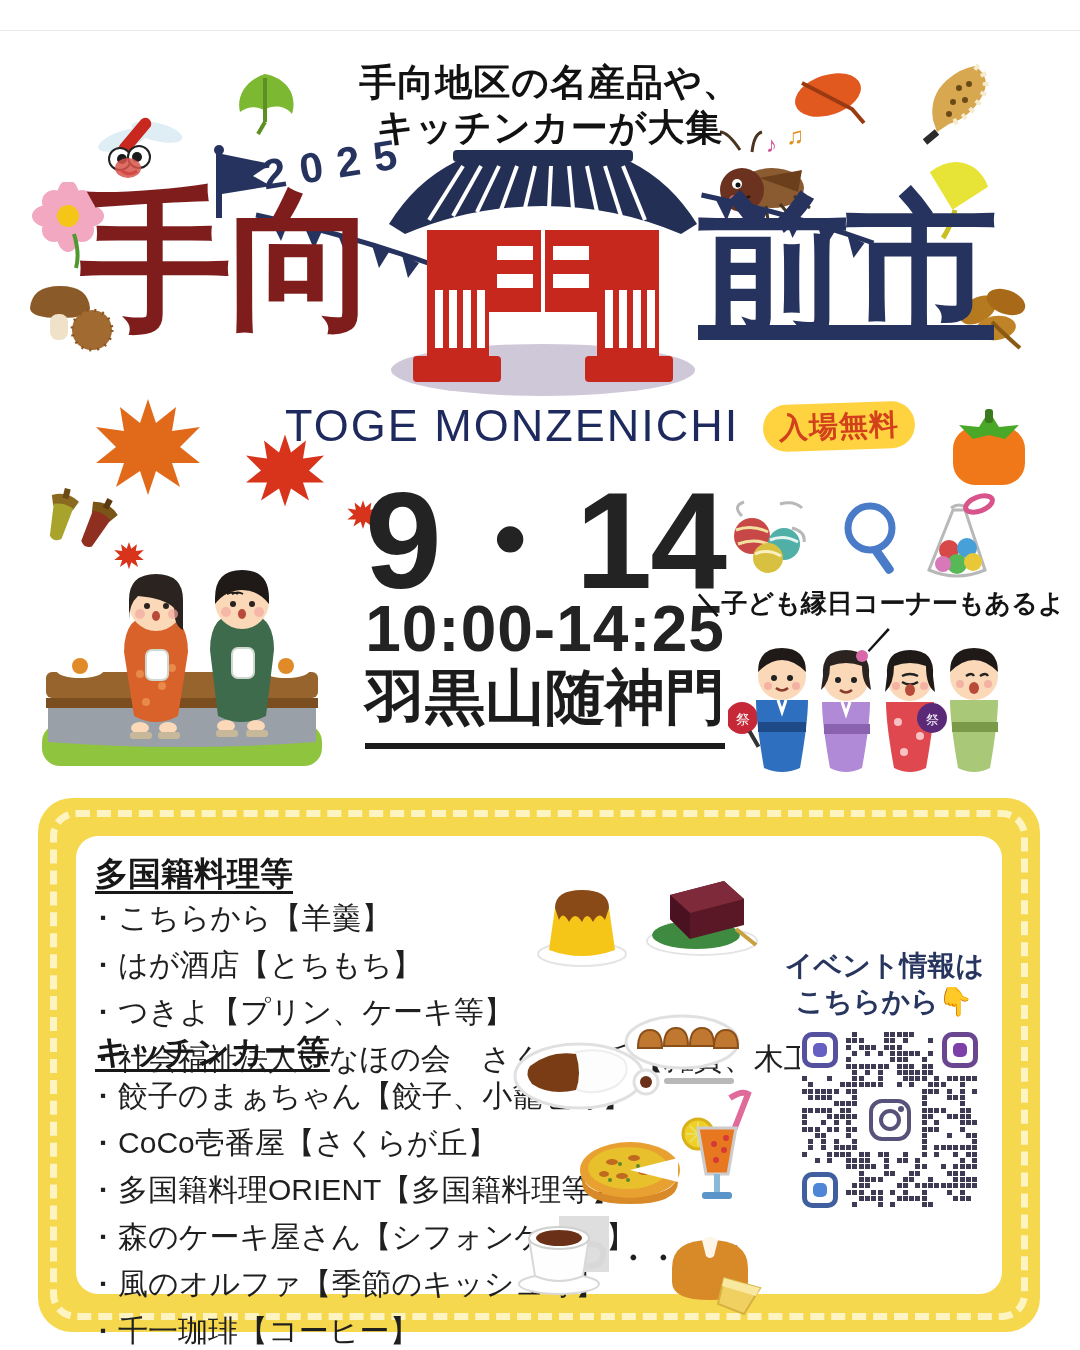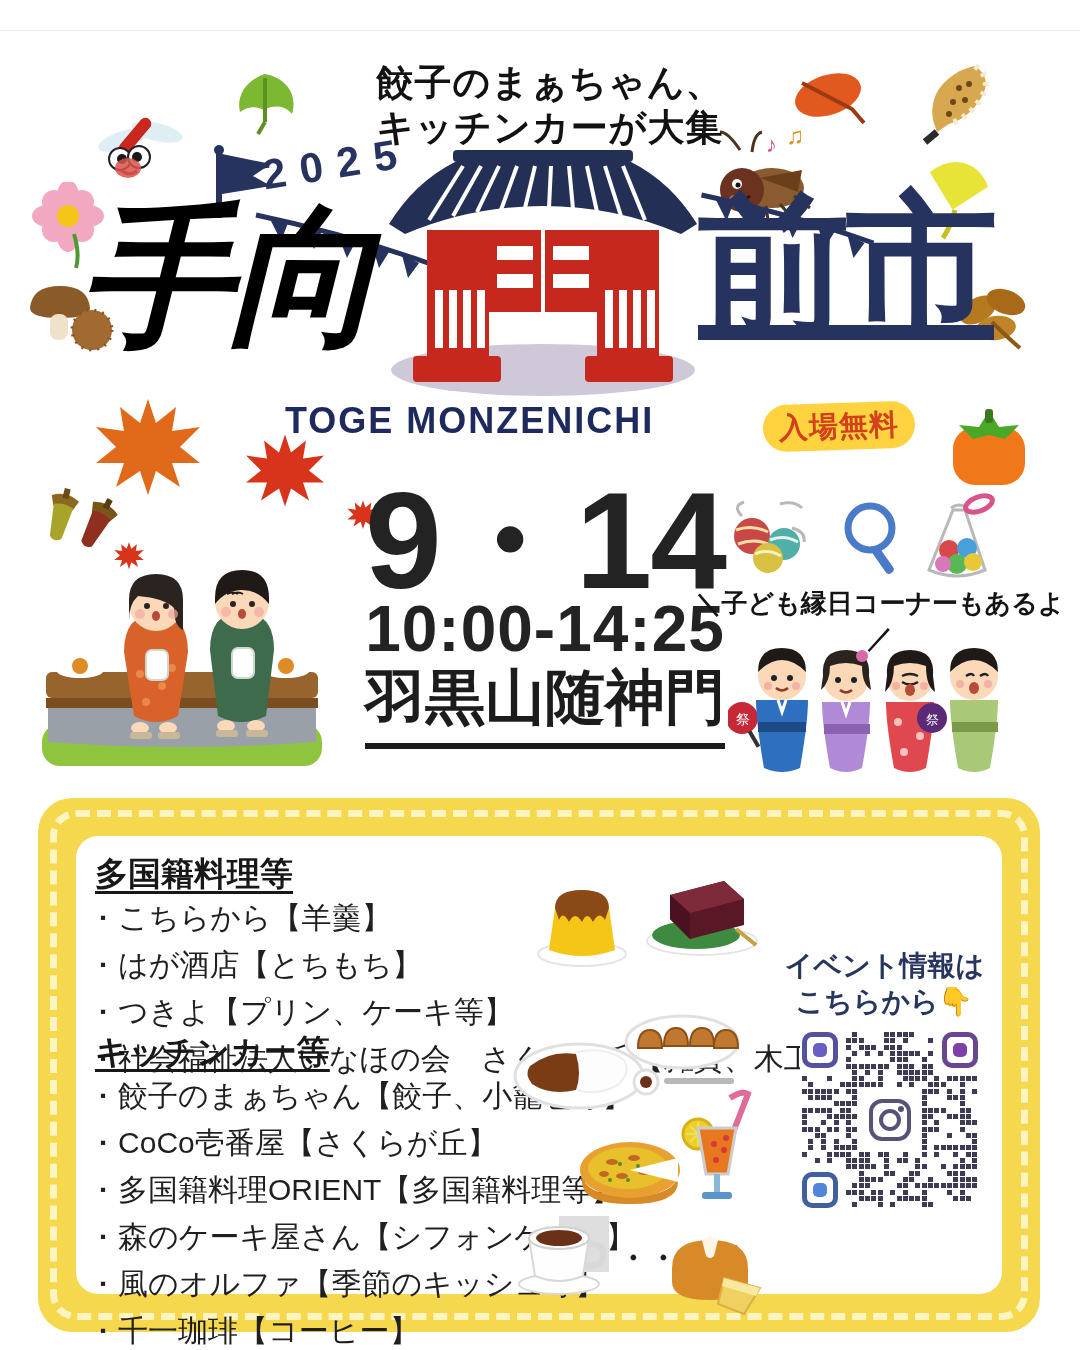--- a/index.html
+++ b/index.html
@@ -6,25 +6,25 @@
   #page{position:relative;width:1080px;height:1350px;background:#ffffff;overflow:hidden;
         font-family:"Liberation Sans","DejaVu Sans",sans-serif;}
   .abs{position:absolute;}
   .top-hairline{left:0;top:30px;width:1080px;height:1px;background:#e9e9e9;}
 
   
   .tagline{left:350px;top:60px;width:400px;text-align:center;color:#121212;
            font-weight:800;font-size:37px;line-height:45px;letter-spacing:1px;}
   .year{left:262px;top:140px;color:#27335f;font-weight:800;font-size:42px;
         letter-spacing:14px;transform:rotate(-9deg);}
-  .title-left{left:80px;top:200px;color:#000000;font-weight:900;font-size:152px;
-              line-height:152px;letter-spacing:-4px;font-style:italic;}
+  .title-left{left:80px;top:184px;color:#7f1d1d;font-weight:900;font-size:152px;
+              line-height:152px;letter-spacing:-4px;}
   .title-right{left:698px;top:188px;color:#27335f;font-weight:900;font-size:152px;
                line-height:152px;letter-spacing:-4px;text-decoration:underline;}
-  .romaji{left:285px;top:400px;color:#1e2a5e;font-weight:700;font-size:36px;letter-spacing:2px;}
+  .romaji{left:285px;top:400px;color:#1e2a5e;font-weight:400;font-size:45px;letter-spacing:2px;}
   .badge{left:763px;top:403px;width:152px;height:47px;background:#ffd23f;border-radius:24px;
          display:flex;align-items:center;justify-content:center;transform:rotate(-2deg);}
   .badge span{color:#d2401c;font-weight:900;font-size:29px;letter-spacing:1px;}
 
   
   .date{left:300px;top:470px;width:490px;text-align:center;color:#232323;
         font-weight:900;font-size:138px;line-height:140px;letter-spacing:-2px;}
   .time{left:300px;top:592px;width:490px;text-align:center;color:#232323;
         font-weight:900;font-size:64px;letter-spacing:1px;}
   .venue{left:300px;top:658px;width:490px;text-align:center;}
@@ -146,21 +146,21 @@
   </svg>
 
   <svg class="abs" style="left:950px;top:282px;width:85px;height:75px" viewBox="0 0 85 75">
     <ellipse cx="28" cy="28" rx="20" ry="12" fill="#b5791f" transform="rotate(-30 28 28)"></ellipse>
     <ellipse cx="56" cy="20" rx="20" ry="12" fill="#a86a18" transform="rotate(20 56 20)"></ellipse>
     <ellipse cx="46" cy="46" rx="20" ry="12" fill="#c08428" transform="rotate(-8 46 46)"></ellipse>
     <path d="M42 40 Q58 56 70 66" stroke="#8a5a14" stroke-width="4" fill="none"></path>
   </svg>
 
   <div class="abs tagline">
-    <div>餃子のまぁちゃん、</div>
+    <div>手向地区の名産品や、</div>
     <div>キッチンカーが大集合！</div>
   </div>
 
   <div class="abs year">2025</div>
 
   <svg class="abs" style="left:205px;top:142px;width:70px;height:80px" viewBox="0 0 70 80">
     <circle cx="14" cy="8" r="5" fill="#27335f"></circle>
     <rect x="11" y="10" width="6" height="66" fill="#27335f"></rect>
     <path d="M17 12 L66 22 L48 34 L66 44 L17 52 Z" fill="#27335f"></path>
   </svg>

